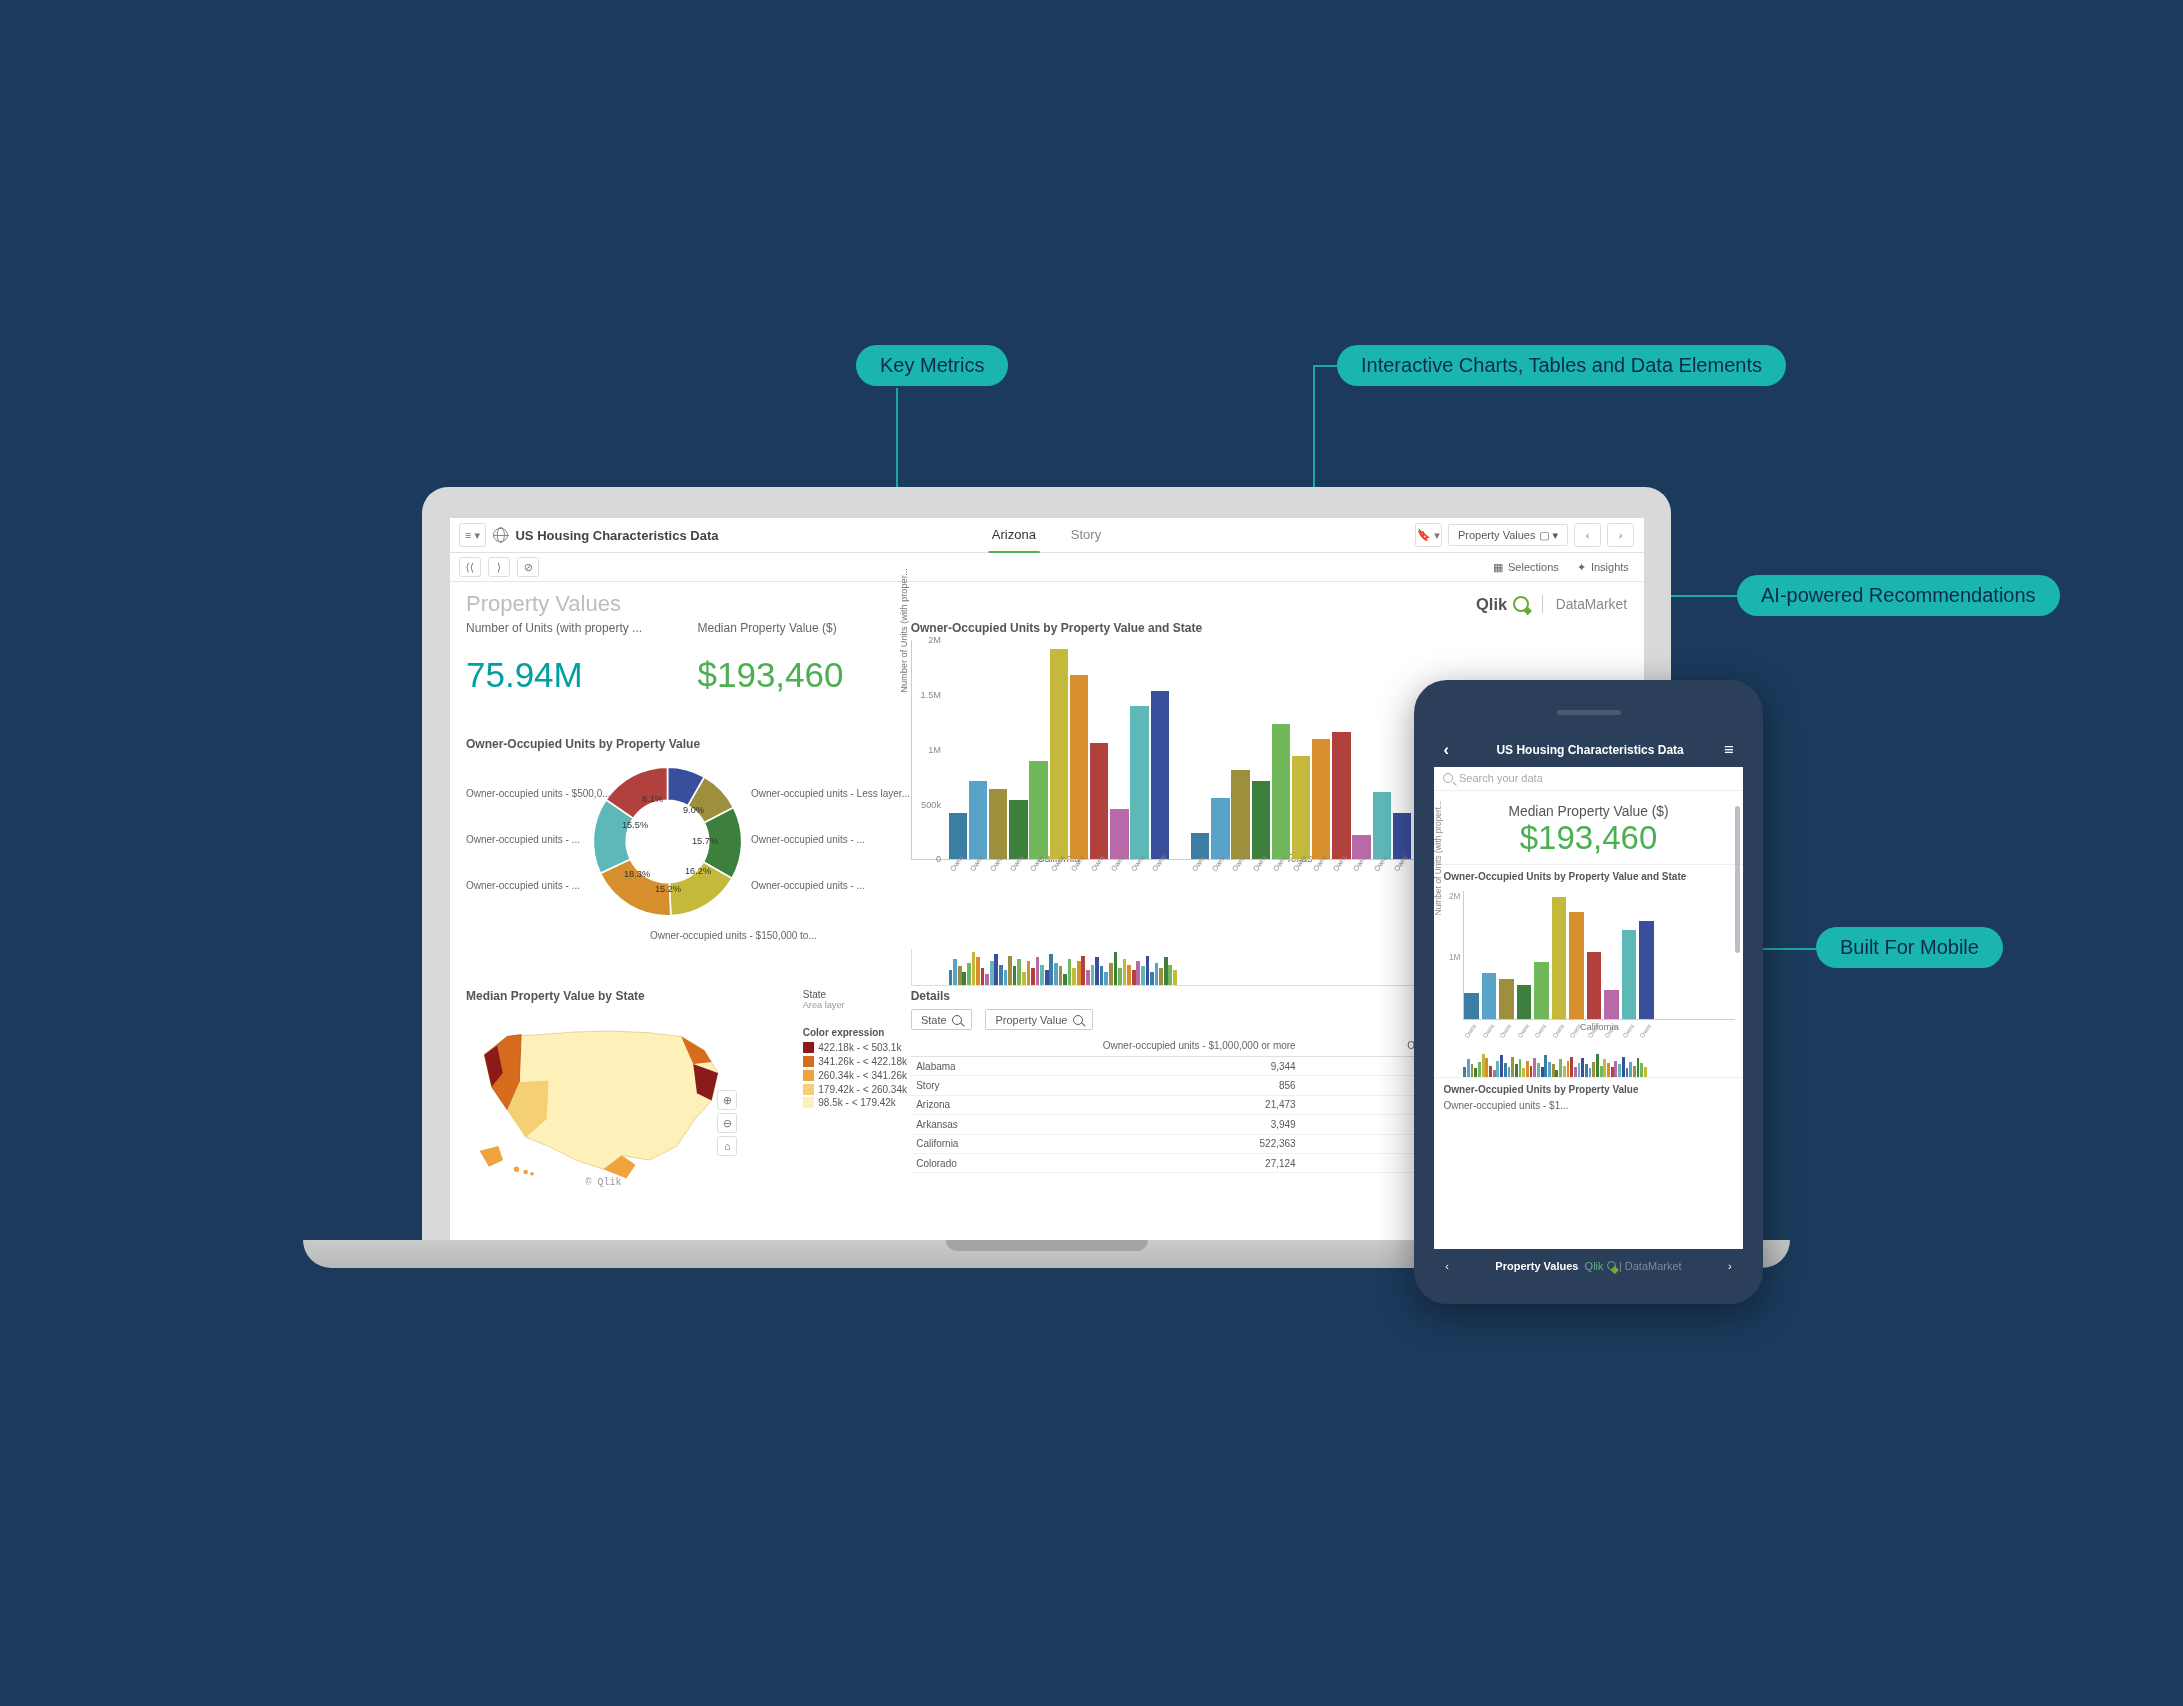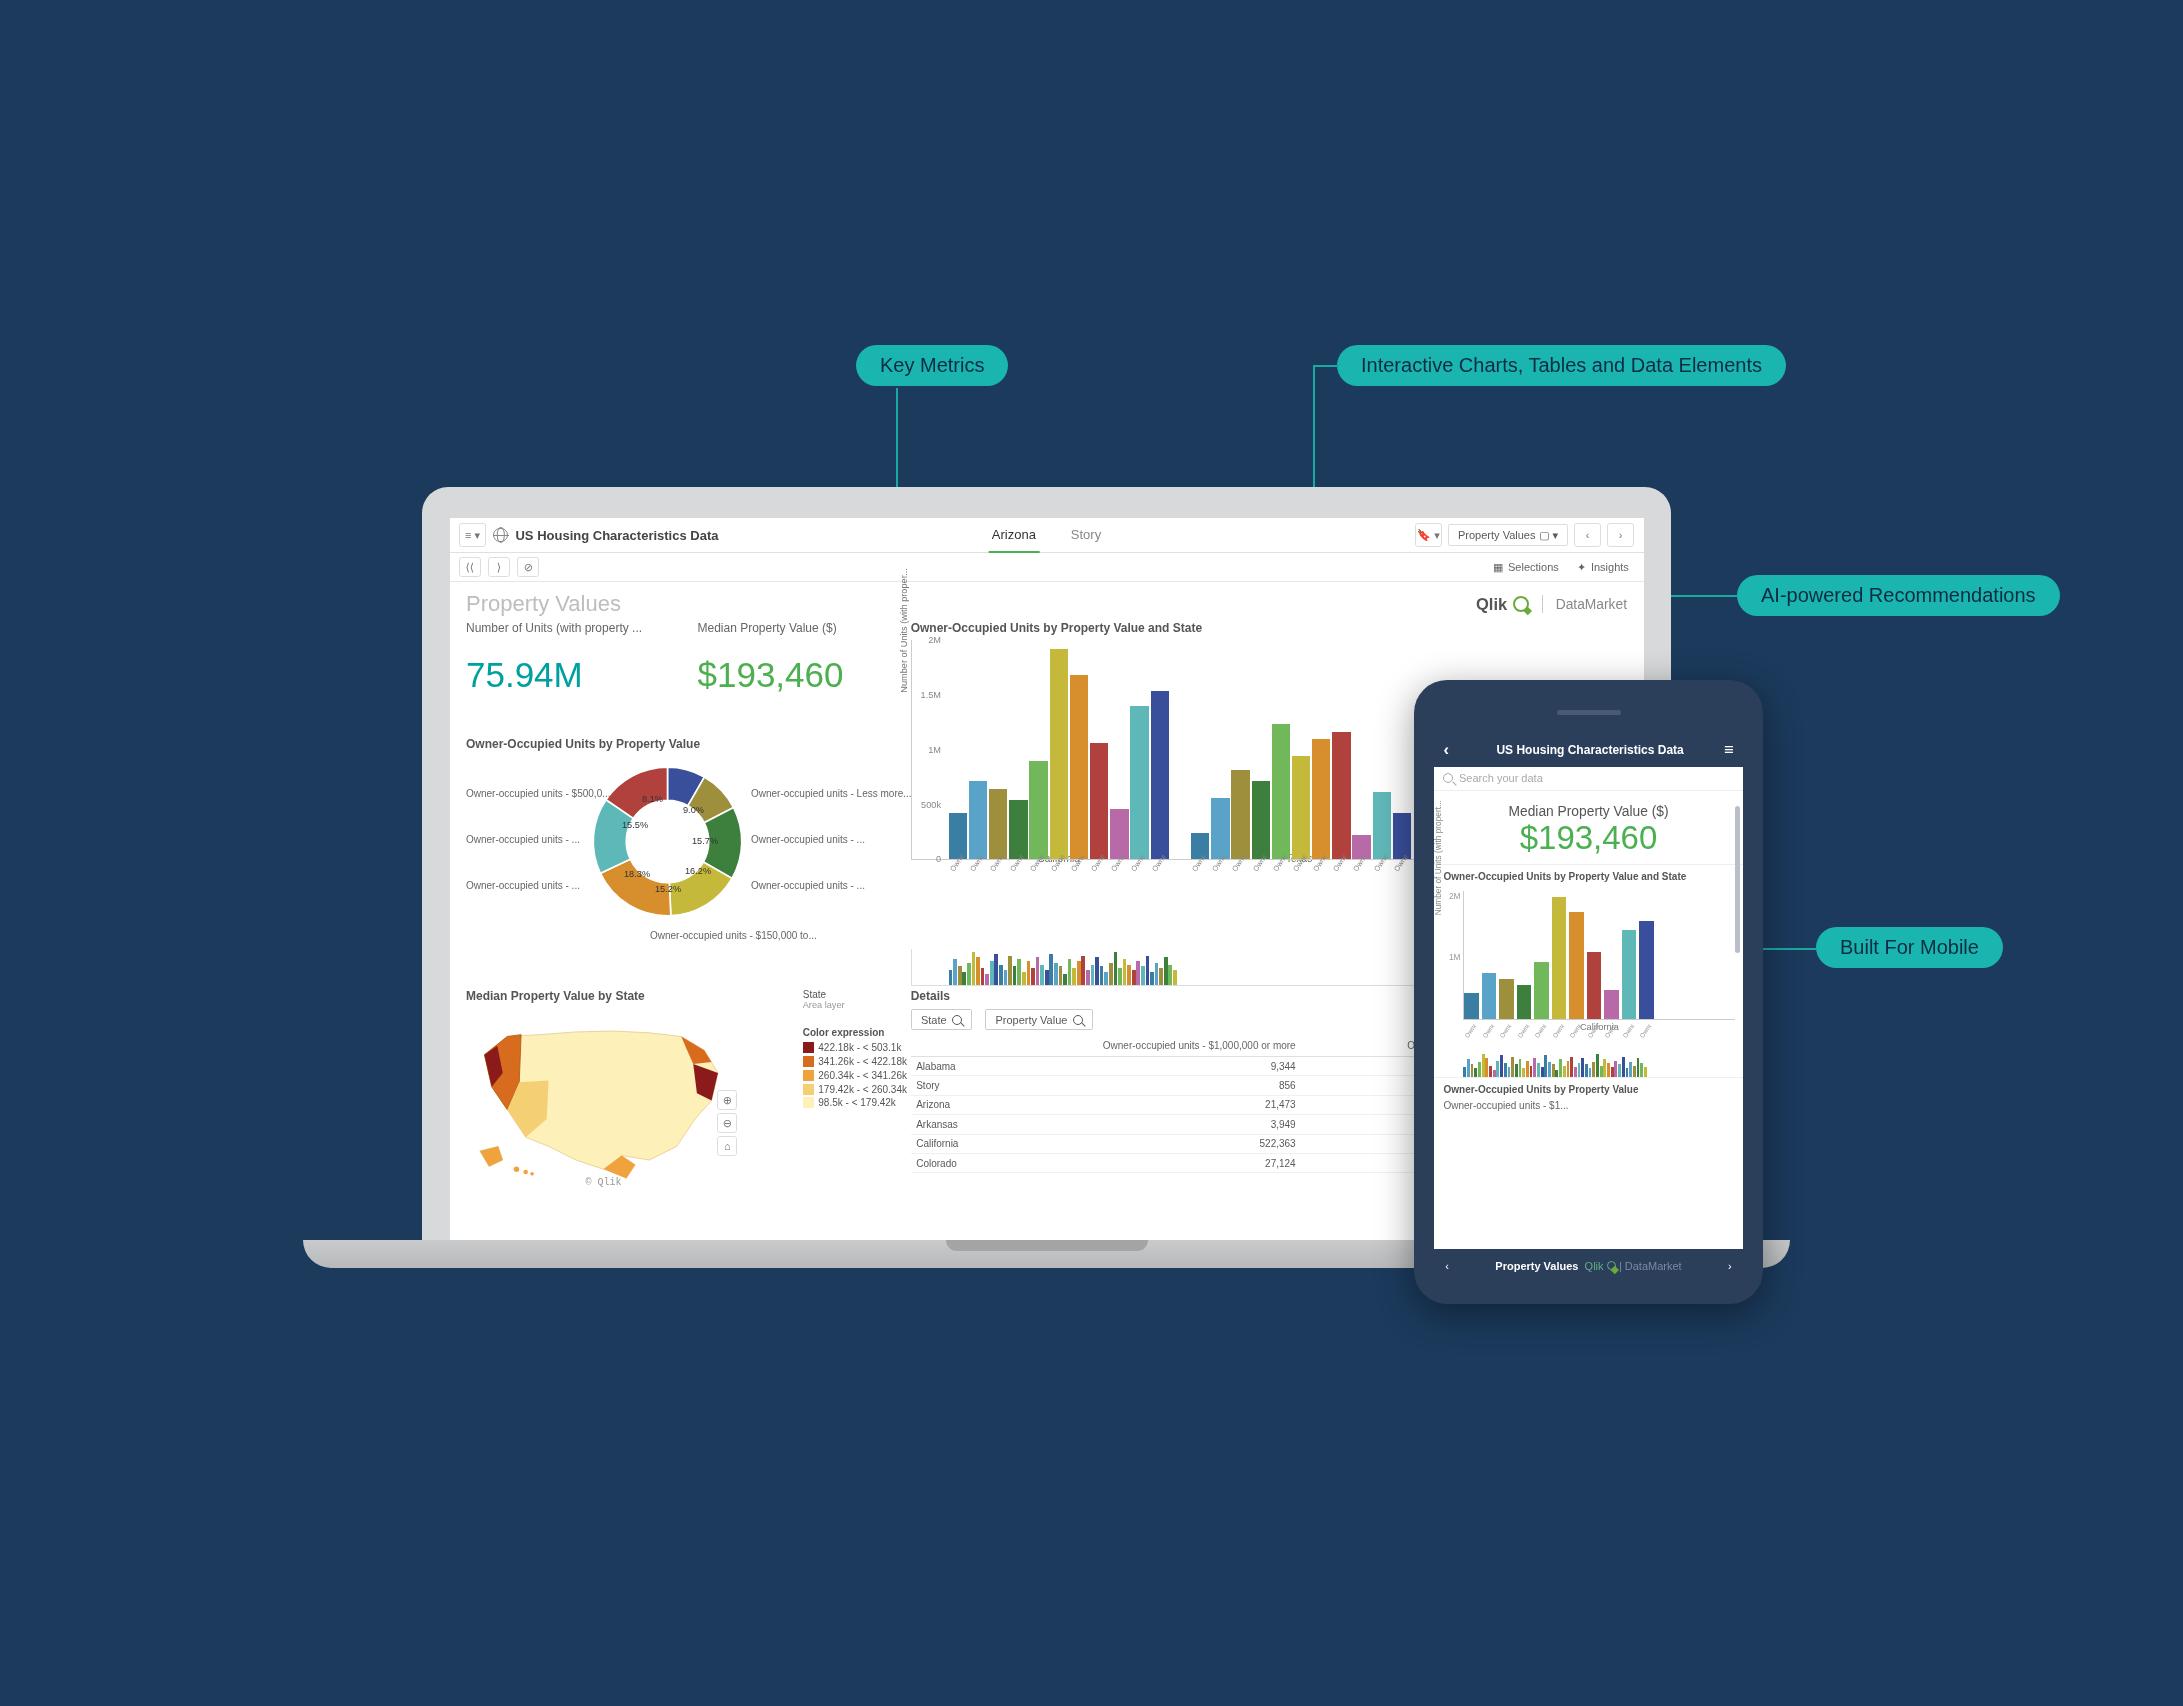--- a/index.html
+++ b/index.html
@@ -331,21 +331,21 @@
               <div class="donut-label" style="left: 217px; top: 68px; font-size: 9.2px; color: rgb(51, 51, 51);">9.0%</div>
               <div class="donut-label" style="left: 156px; top: 83px; font-size: 9.2px; color: rgb(51, 51, 51);">15.5%</div>
               <div class="donut-label" style="left: 226px; top: 99px; font-size: 9.2px; color: rgb(51, 51, 51);">15.7%</div>
               <div class="donut-label" style="left: 158px; top: 132px; font-size: 9.2px; color: rgb(51, 51, 51);">18.3%</div>
               <div class="donut-label" style="left: 219px; top: 129px; font-size: 9.2px; color: rgb(51, 51, 51);">16.2%</div>
               <div class="donut-label" style="left: 189px; top: 147px; font-size: 9.2px; color: rgb(51, 51, 51);">15.2%</div>
             </div>
           <div class="donut-label" style="left:0; top:51px;">Owner-occupied units - $500,0...</div>
           <div class="donut-label" style="left:0; top:97px;">Owner-occupied units - ...</div>
           <div class="donut-label" style="left:0; top:143px;">Owner-occupied units - ...</div>
-          <div class="donut-label" style="left:285px; top:51px;">Owner-occupied units - Less more...</div>
+          <div class="donut-label" style="left:285px; top:51px;">Owner-occupied units - Less layer...</div>
           <div class="donut-label" style="left:285px; top:97px;">Owner-occupied units - ...</div>
           <div class="donut-label" style="left:285px; top:143px;">Owner-occupied units - ...</div>
           <div class="donut-label" style="left:184px; top:193px;">Owner-occupied units - $150,000 to...</div>
         </div>
 
         <div class="map-panel" style="grid-row:3;">
           <div style="flex:1;">
             <div class="panel-title">Median Property Value by State</div>
             <div class="map-box">
               <svg viewBox="0 0 300 190" width="275" height="174">

